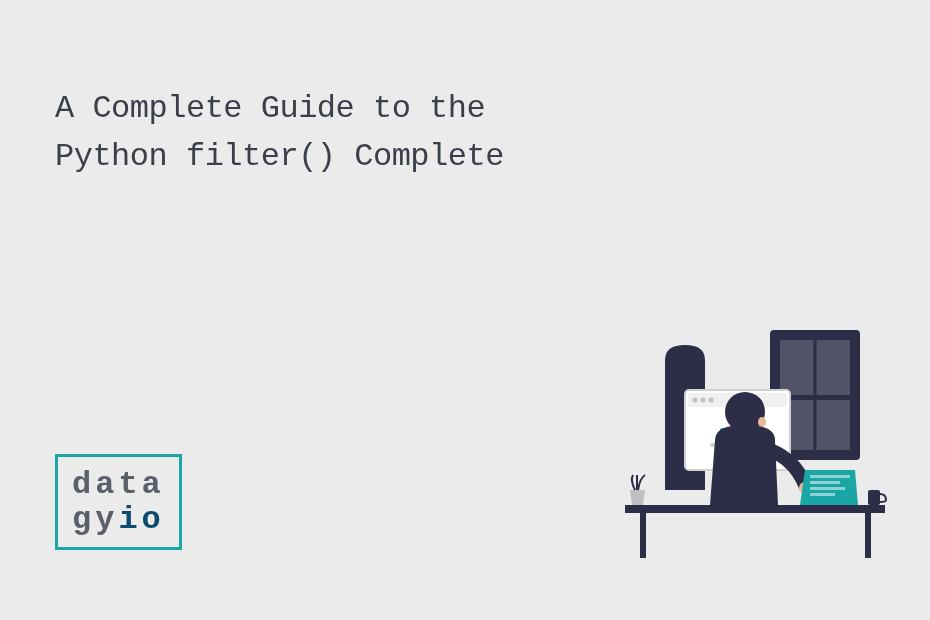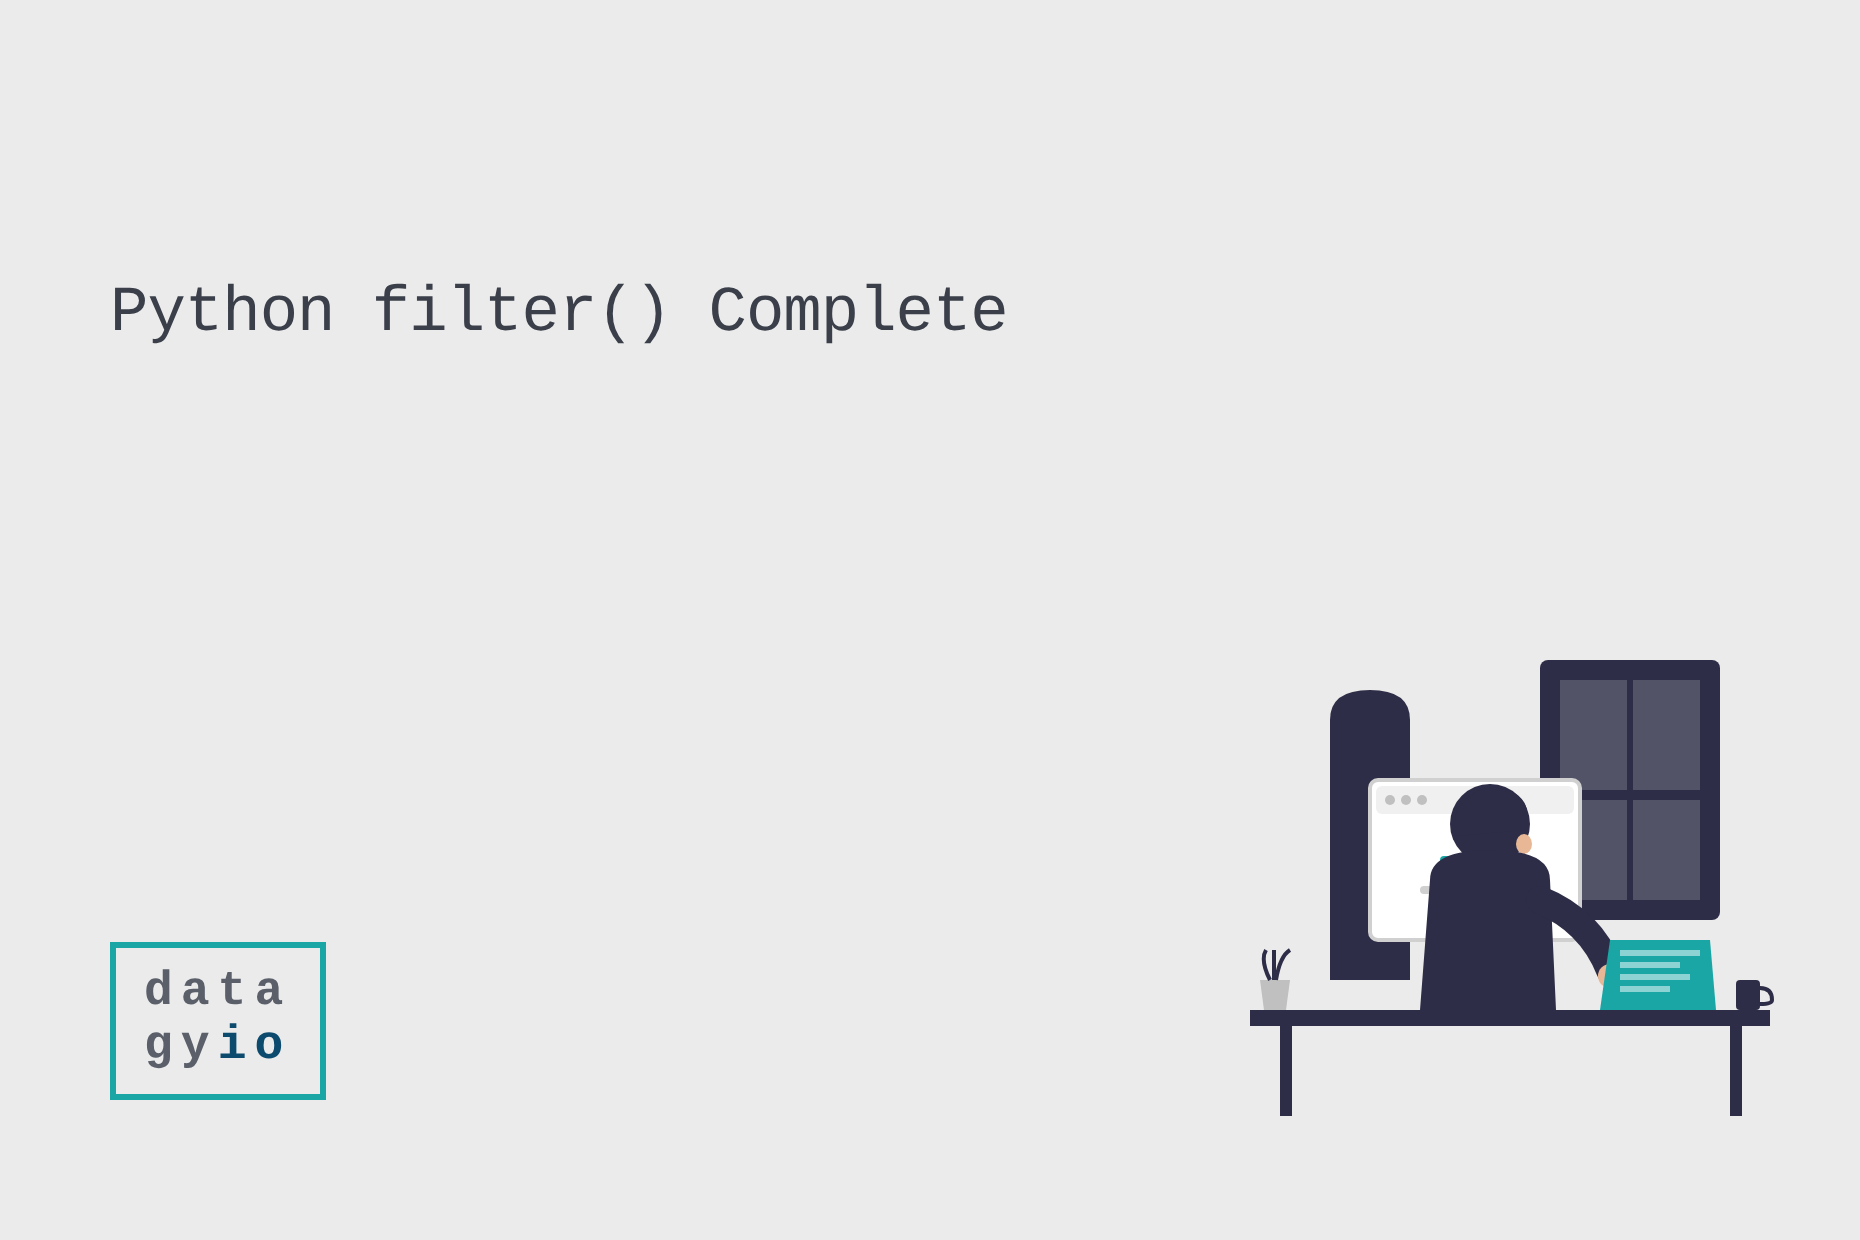--- a/index.html
+++ b/index.html
@@ -39,21 +39,21 @@
     .logo {
       position: absolute;
       left: 55px;
       bottom: 70px;
       border: 3px solid #1ba6a6;
       padding: 10px 14px;
       display: inline-block;
     }
     .logo-text {
       font-family: 'Courier New', monospace;
-      font-size: 24px;
+      font-size: 32px;
       font-weight: 700;
       color: #5a5f6a;
       letter-spacing: 4px;
       line-height: 1.1;
     }
     .logo-text .io {
       color: #0c4a6e;
     }
     .illustration {
       position: absolute;
@@ -61,21 +61,21 @@
       bottom: 50px;
       width: 280px;
       height: 240px;
     }
   </style>
 </head>
 <body>
 
 <div class="content">
   <p class="subtitle">
-    <br>
+    <span>A Complete Guide to the</span><br>
     <span>Python filter() Complete</span>
   </p>
 </div>
 
 <div class="logo">
   <div class="logo-text">
     <span>data</span><br>
     <span>gy</span><span class="io">io</span>
   </div>
 </div>

